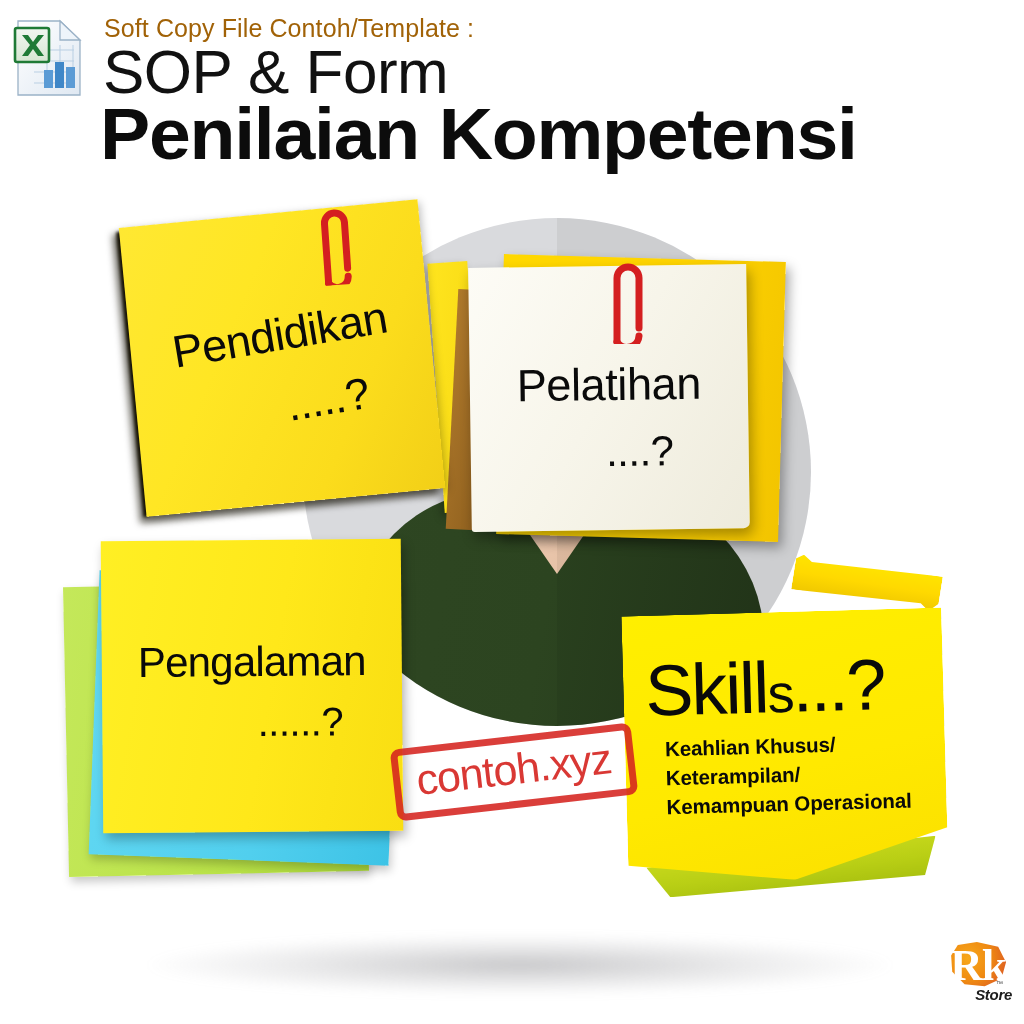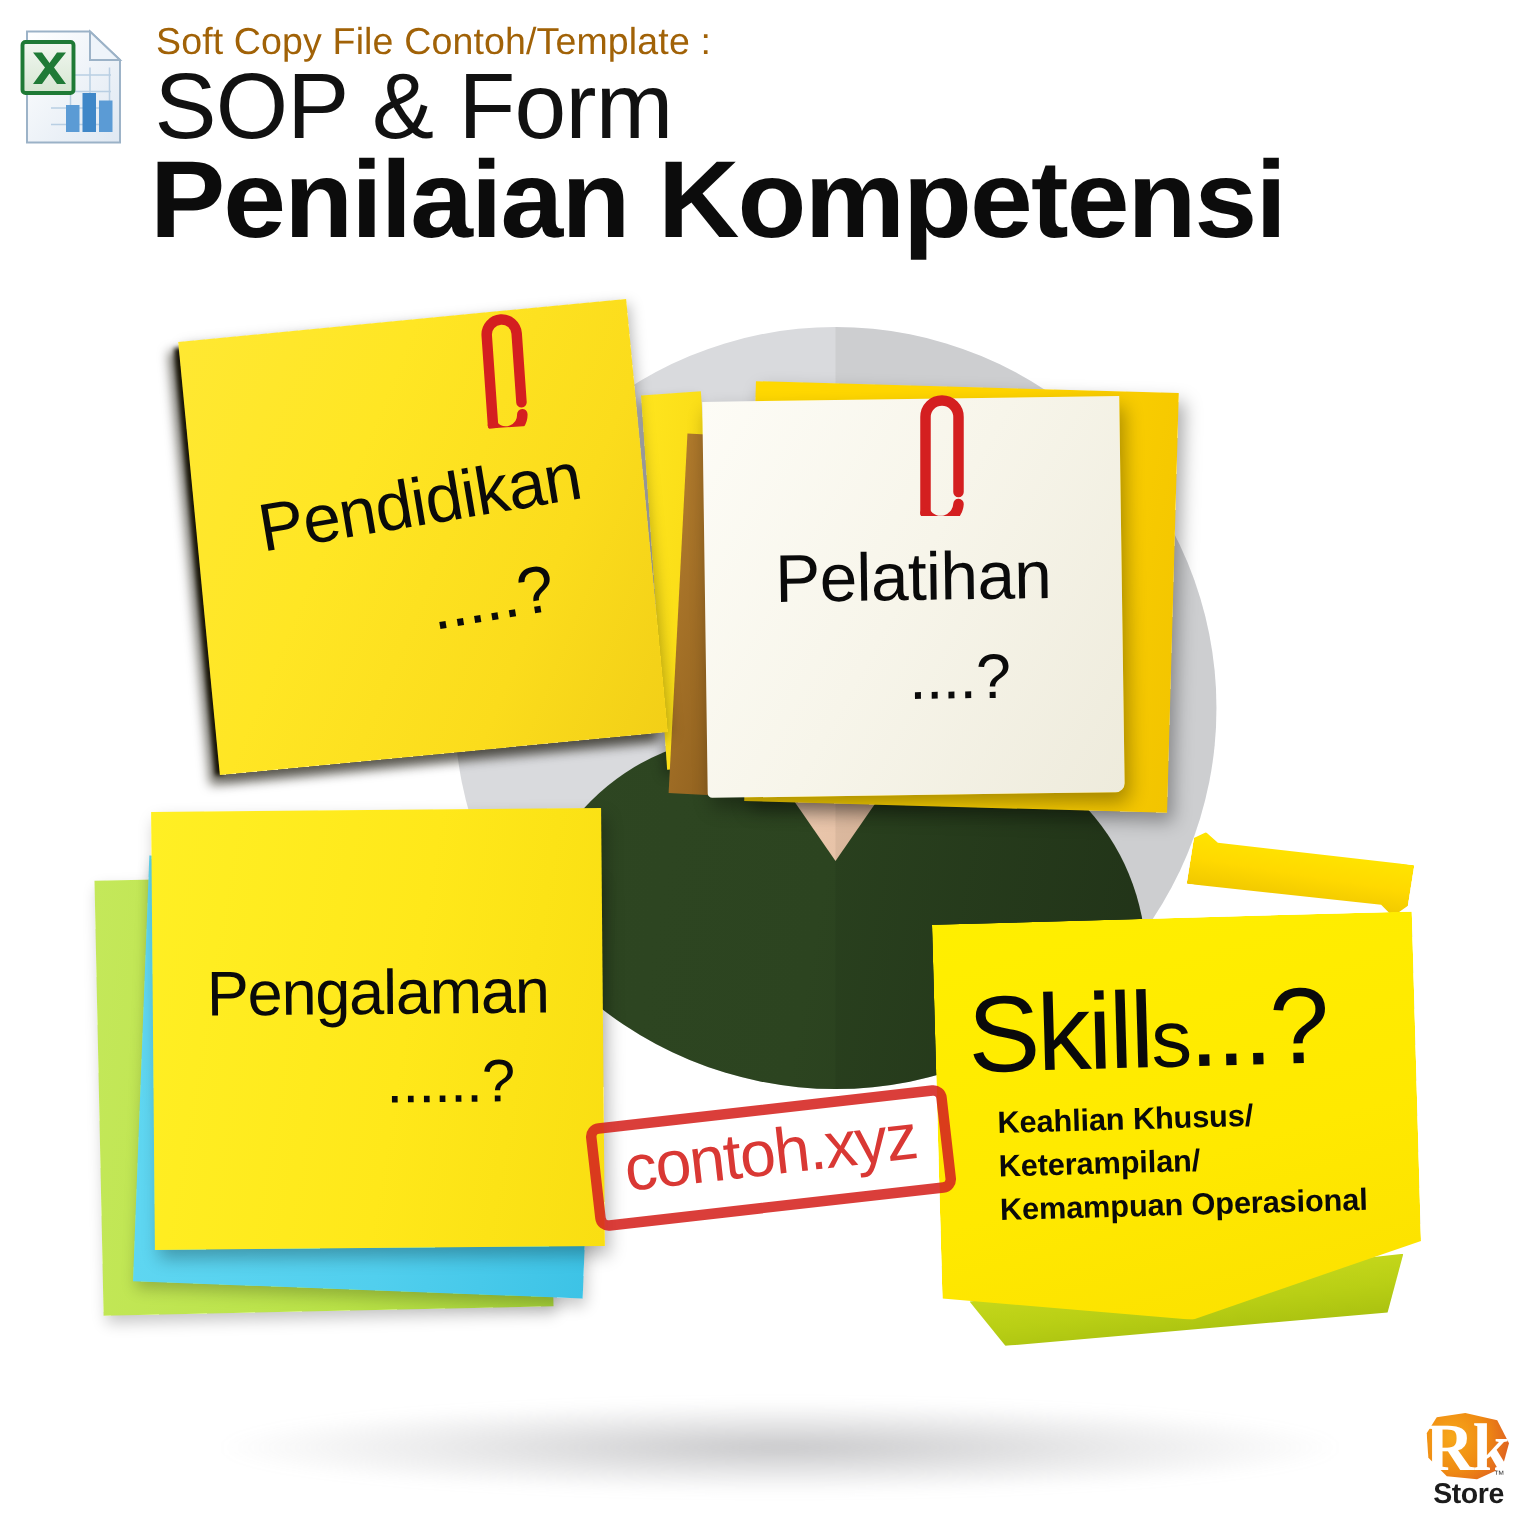--- a/index.html
+++ b/index.html
@@ -212,23 +212,23 @@
     position:absolute;left:4px;top:0;width:56px;height:48px;
     background:radial-gradient(circle at 32% 34%,#f7a81b 0%,#ef8a12 46%,#d4472a 100%);
     clip-path:polygon(14% 6%,48% 0,86% 10%,100% 42%,92% 76%,62% 92%,26% 88%,4% 62%,2% 28%);
   }
   #rk-logo .rk{
     position:absolute;left:4px;top:3px;width:56px;text-align:center;
     font-size:45px;font-weight:700;color:#ffffff;line-height:40px;
     font-family:"Liberation Serif",serif;letter-spacing:-1px;
   }
   #rk-logo .store{
-    position:absolute;left:0;top:44px;width:66px;text-align:center;
-    font-size:19px;font-weight:700;color:#1c1c1c;
-    font-family:"Liberation Sans",sans-serif;letter-spacing:-.3px;
+    position:absolute;left:0;top:44px;width:66px;text-align:right;
+    font-size:15px;font-weight:700;color:#1c1c1c;
+    font-family:"Liberation Sans",sans-serif;letter-spacing:-.3px;font-style:italic;
   }
   #rk-logo .tm{
     position:absolute;left:50px;top:38px;font-size:7px;color:#444;
   }
 </style>
 </head>
 <body>
 
 <div id="stage">
 

